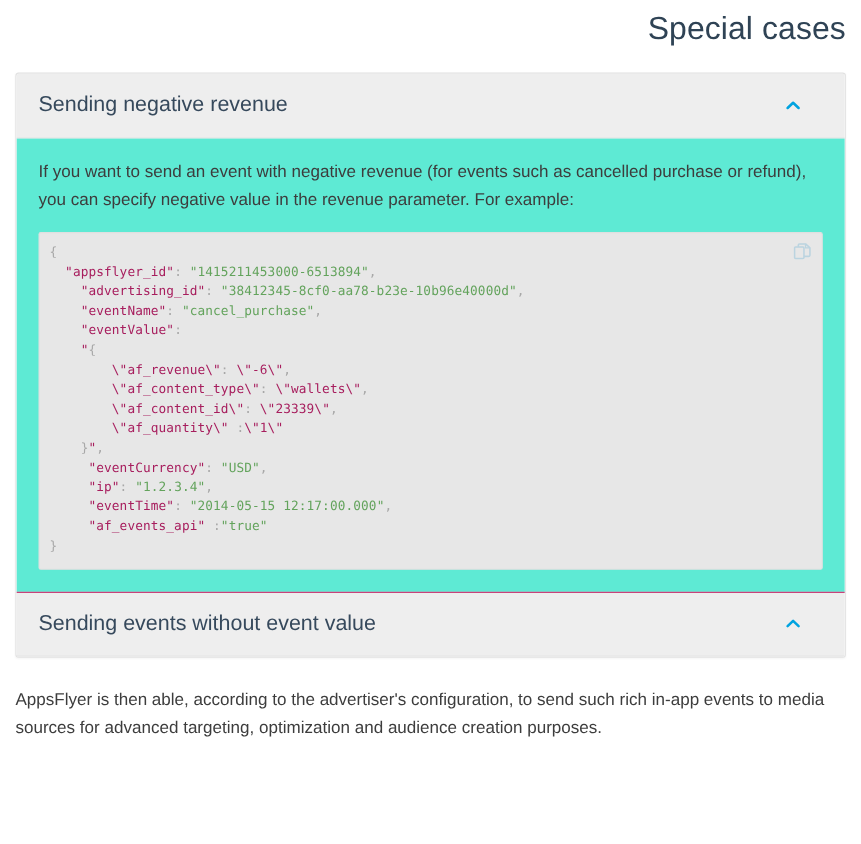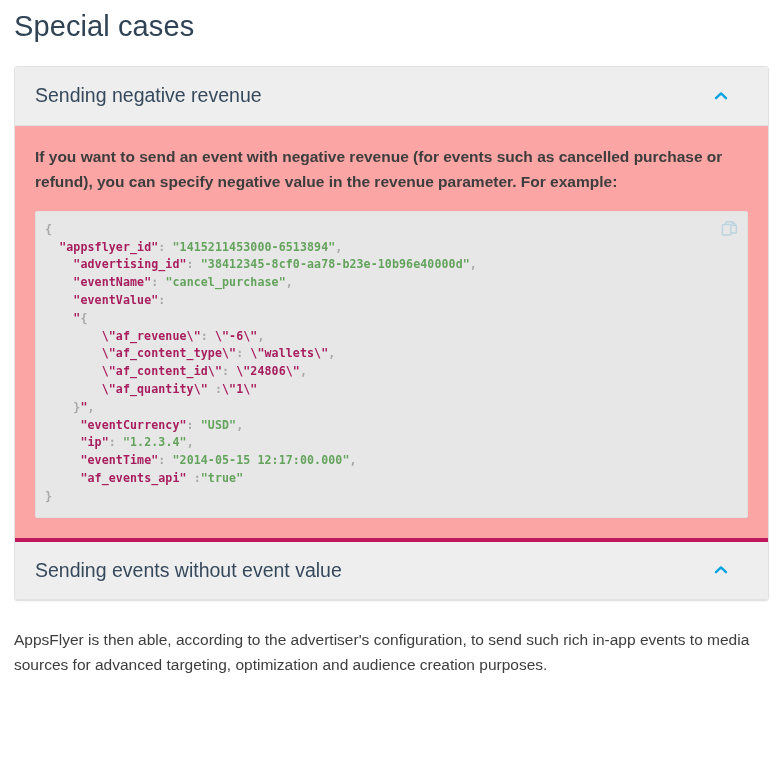--- a/index.html
+++ b/index.html
@@ -24,33 +24,34 @@
 
   
   .page-title {
     font-size: 29px;
     font-weight: 400;
     color: #2f4355;
     margin: 0;
     padding: 8px 0 4px 0;
     letter-spacing: 0.1px;
     line-height: 1.25;
+    text-align: right;
   }
 
   
   .accordion {
     margin-top: 18px;
     border: 1px solid #e2e2e2;
     border-radius: 3px;
     background: #ffffff;
     box-shadow: 0 1px 2px rgba(0,0,0,0.045);
     overflow: hidden;
   }
   .acc-panel + .acc-panel {
-    border-top: 4px solid #be185d;
+    border-top: 1px solid #be185d;
   }
   .acc-header {
     background: #eeeeee;
     border-bottom: 1px solid #e2e2e2;
     padding: 17px 38px 17px 20px;
     display: flex;
     align-items: center;
     justify-content: space-between;
     cursor: pointer;
     user-select: none;
@@ -61,23 +62,22 @@
     color: #36495c;
     line-height: 1.2;
   }
   .chev {
     width: 18px;
     height: 18px;
     flex: 0 0 auto;
     display: block;
   }
   .acc-body {
-    background: #fca5a5;
+    background: #5eead4;
     padding: 18px 20px 20px 20px;
-    font-weight: bold;
   }
 
   .body-text {
     font-size: 15.5px;
     line-height: 1.62;
     color: #3d3d3d;
     margin: 0;
     max-width: 712px;
   }
 
@@ -159,21 +159,21 @@
 
         <div class="code-wrap">
           <pre class="code"><span class="p">{</span>
 <span class="p">  </span><span class="k">"appsflyer_id"</span><span class="p">: </span><span class="s">"1415211453000-6513894"</span><span class="p">,</span>
 <span class="p">    </span><span class="k">"advertising_id"</span><span class="p">: </span><span class="s">"38412345-8cf0-aa78-b23e-10b96e40000d"</span><span class="p">,</span>
 <span class="p">    </span><span class="k">"eventName"</span><span class="p">: </span><span class="s">"cancel_purchase"</span><span class="p">,</span>
 <span class="p">    </span><span class="k">"eventValue"</span><span class="p">:</span>
 <span class="p">    </span><span class="k">"</span><span class="p">{</span>
 <span class="p">        </span><span class="k">\"af_revenue\"</span><span class="p">: </span><span class="k">\"</span><span class="n">-6</span><span class="k">\"</span><span class="p">,</span>
 <span class="p">        </span><span class="k">\"af_content_type\"</span><span class="p">: </span><span class="k">\"wallets\"</span><span class="p">,</span>
-<span class="p">        </span><span class="k">\"af_content_id\"</span><span class="p">: </span><span class="k">\"</span><span class="n">24806</span><span class="k">\"</span><span class="p">,</span>
+<span class="p">        </span><span class="k">\"af_content_id\"</span><span class="p">: </span><span class="k">\"</span><span class="n">23339</span><span class="k">\"</span><span class="p">,</span>
 <span class="p">        </span><span class="k">\"af_quantity\"</span><span class="p"> :</span><span class="k">\"</span><span class="n">1</span><span class="k">\"</span>
 <span class="p">    </span><span class="p">}</span><span class="k">"</span><span class="p">,</span>
 <span class="p">     </span><span class="k">"eventCurrency"</span><span class="p">: </span><span class="s">"USD"</span><span class="p">,</span>
 <span class="p">     </span><span class="k">"ip"</span><span class="p">: </span><span class="s">"1.2.3.4"</span><span class="p">,</span>
 <span class="p">     </span><span class="k">"eventTime"</span><span class="p">: </span><span class="s">"2014-05-15 12:17:00.000"</span><span class="p">,</span>
 <span class="p">     </span><span class="k">"af_events_api"</span><span class="p"> :</span><span class="s">"true"</span>
 <span class="p">}</span></pre>
           <svg class="copy-btn" viewBox="0 0 20 20" aria-hidden="true">
             <rect x="1.6" y="5.4" width="10" height="12.2" rx="1.1" fill="none" stroke="#b9d3e0" stroke-width="1.7"></rect>
             <path d="M5.6 5.4 V3.2 a1.1 1.1 0 0 1 1.1-1.1 H13.4 L18 6.2 V14.3 a1.1 1.1 0 0 1 -1.1 1.1 H11.6" fill="none" stroke="#b9d3e0" stroke-width="1.7" stroke-linejoin="round"></path>

